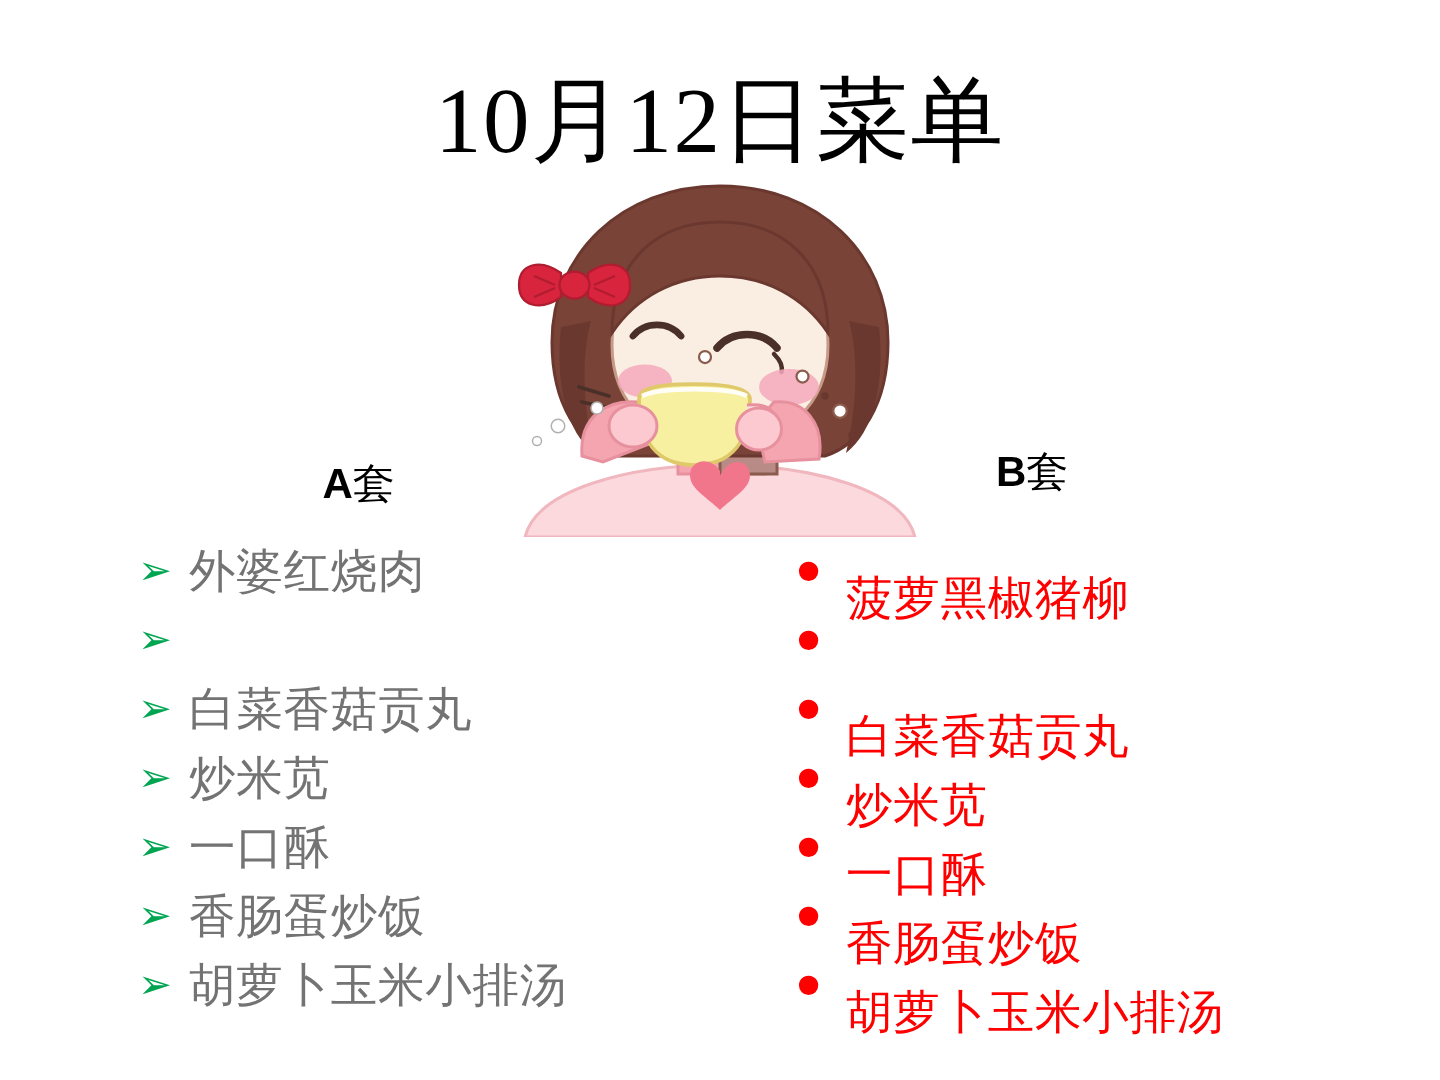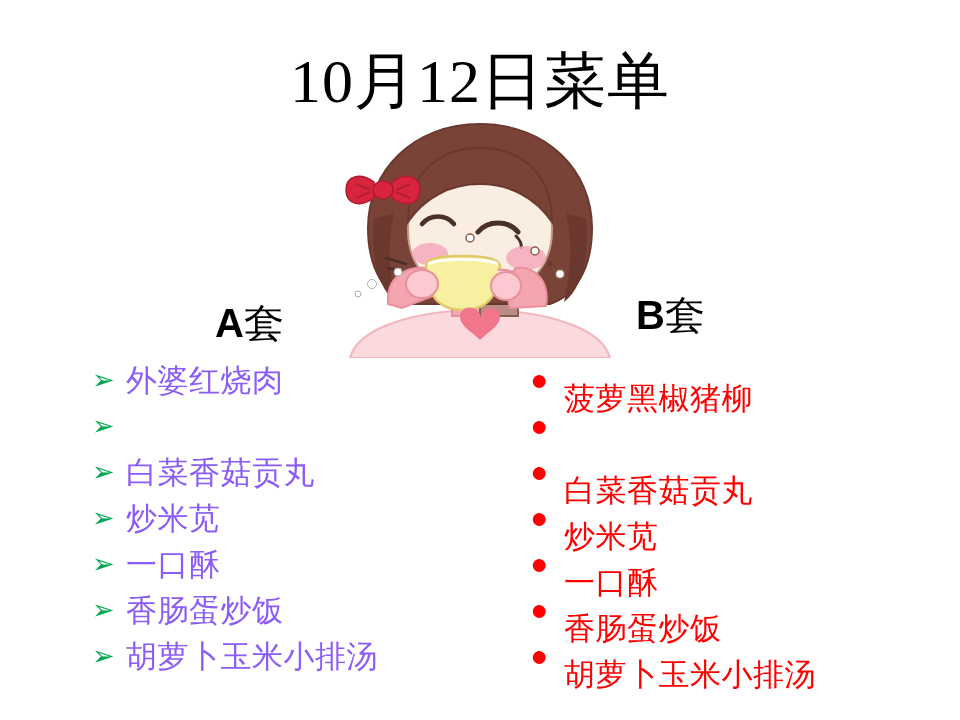--- a/index.html
+++ b/index.html
@@ -45,31 +45,31 @@
     width: 300px;
     height: 240px;
   }
   .illustration svg { display: block; }
 
   
   .col-head {
     position: absolute;
     font-family: "Liberation Sans", "DejaVu Sans", sans-serif;
     font-weight: bold;
-    font-size: 40px;
+    font-size: 28px;
     line-height: 34px;
     color: #000000;
     white-space: nowrap;
   }
   .col-head .cjk {
     font-family: "Liberation Serif", "DejaVu Serif", serif;
     font-weight: normal;
   }
   #head-a { left: 215px; top: 306px; }
-  #head-b { left: 636px; top: 298px; }
+  #head-b { left: 664px; top: 298px; }
 
   
   .menu-list {
     position: absolute;
     list-style: none;
     margin: 0;
     padding: 0;
   }
   #list-a { left: 92px; top: 358px; width: 400px; }
   #list-b { left: 530px; top: 357px; width: 400px; }
@@ -91,21 +91,21 @@
     font-size: 26px;
     line-height: 46px;
   }
 
   .item-text {
     flex: 0 0 auto;
     letter-spacing: 0.5px;
   }
 
   
-  #list-a li .item-text { color: #8b5cf6; }
+  #list-a li .item-text { color: #737373; }
   #list-a .bullet {
     color: #00a551;
     font-size: 27px;
     position: relative;
     top: -1px;
   }
 
   
   #list-b li .item-text { color: #ff0000; margin-top: 37px; }
   #list-b .bullet {

